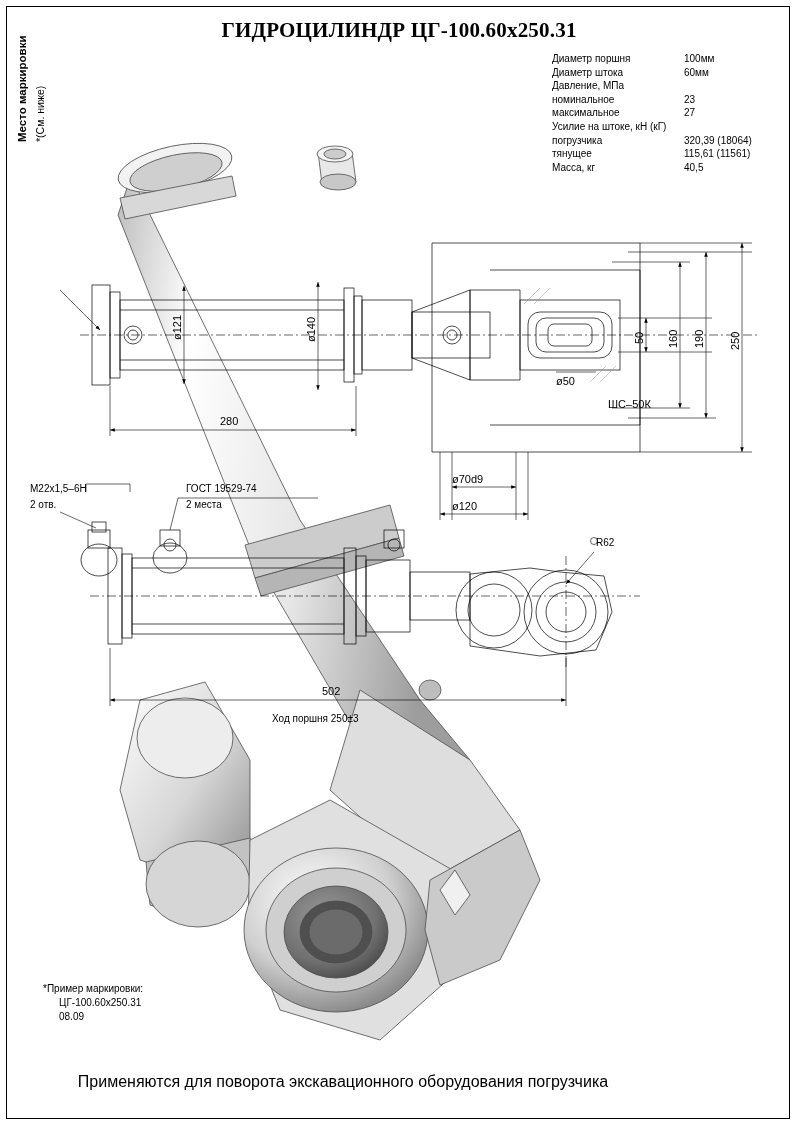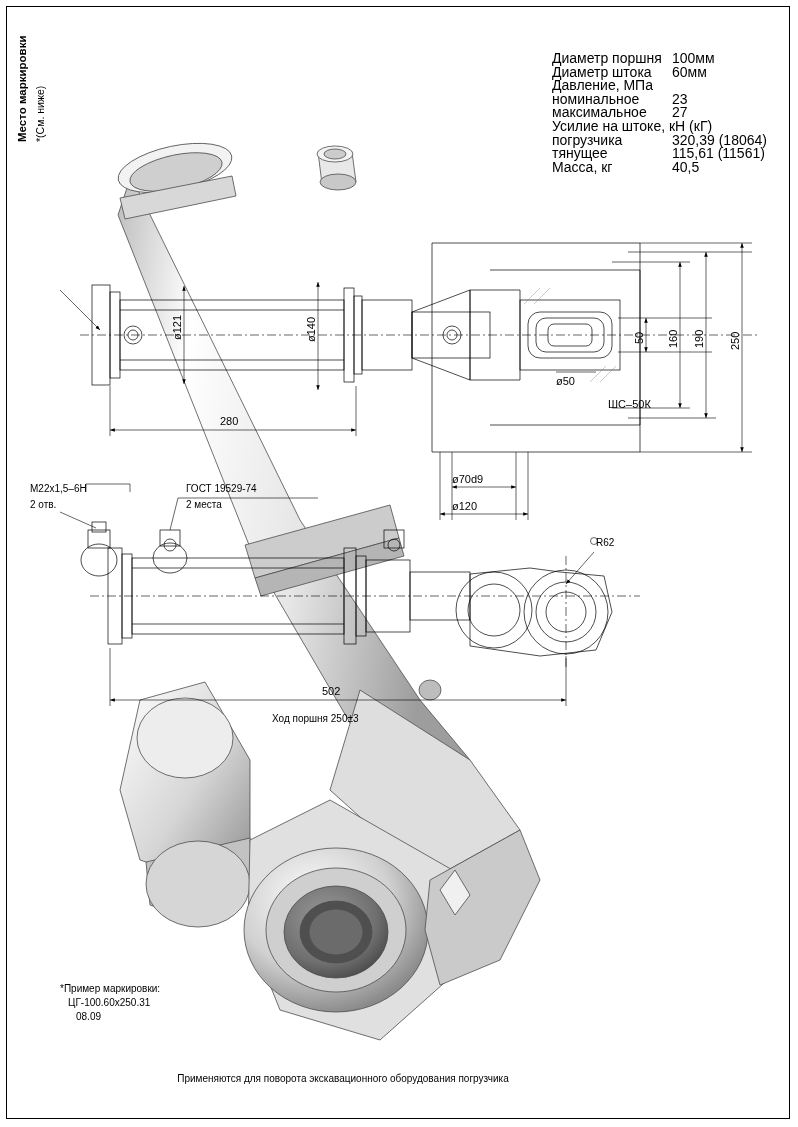--- a/index.html
+++ b/index.html
@@ -15,33 +15,33 @@
     position:absolute;left:6px;top:6px;width:784px;height:1113px;
     border:1.5px solid #000;box-sizing:border-box;
   }
   .title{
     position:absolute;left:0;top:18px;width:798px;text-align:center;
     font-family:"Liberation Serif", serif;
     font-weight:bold;font-size:21px;letter-spacing:.2px;color:#000;
   }
   .spec{
     position:absolute;left:552px;top:52px;width:236px;
-    font-size:14px;color:#000;line-height:13.6px;
+    font-size:10px;color:#000;line-height:13.6px;
   }
   .spec .row{position:relative;height:13.6px;white-space:nowrap;}
   .spec .lbl{display:inline-block;}
-  .spec .val{position:absolute;left:120px;top:0;}
+  .spec .val{position:absolute;left:132px;top:0;}
   .note-bottom{
     position:absolute;left:0;top:1073px;width:686px;text-align:center;
-    font-size:10px;color:#000;
+    font-size:16px;color:#000;
   }
   .marking-example{
-    position:absolute;left:60px;top:982px;font-size:10px;color:#000;line-height:14px;
-  }
-  .marking-example .ln2{margin-left:8px;}
+    position:absolute;left:43px;top:982px;font-size:10px;color:#000;line-height:14px;
+  }
+  .marking-example .ln2{margin-left:16px;}
   .marking-example .ln3{margin-left:16px;}
   .vert-label{
     position:absolute;left:16px;top:142px;width:120px;
     transform:rotate(-90deg);transform-origin:0 0;
     font-size:11.5px;font-weight:bold;color:#000;white-space:nowrap;
   }
   .vert-label2{
     position:absolute;left:34px;top:142px;width:120px;
     transform:rotate(-90deg);transform-origin:0 0;
     font-size:10.5px;color:#000;white-space:nowrap;
@@ -53,20 +53,21 @@
   .dimtxt{font-family:"Liberation Sans",sans-serif;font-size:11px;fill:#000;}
   .dimtxt-s{font-family:"Liberation Sans",sans-serif;font-size:10px;fill:#000;}
   .ol{stroke:#4d4d4d;stroke-width:.8;}
 </style>
 </head>
 <body>
 
 <div id="page">
   <div class="frame"></div>
 
+  <div class="title">ГИДРОЦИЛИНДР ЦГ-100.60х250.31</div>
 
   <div class="spec">
     <div class="row"><span class="lbl">Диаметр поршня</span><span class="val">100мм</span></div>
     <div class="row"><span class="lbl">Диаметр штока</span><span class="val">60мм</span></div>
     <div class="row"><span class="lbl">Давление, МПа</span><span class="val"></span></div>
     <div class="row"><span class="lbl">номинальное</span><span class="val">23</span></div>
     <div class="row"><span class="lbl">максимальное</span><span class="val">27</span></div>
     <div class="row"><span class="lbl">Усилие на штоке, кН (кГ)</span><span class="val"></span></div>
     <div class="row"><span class="lbl">погрузчика</span><span class="val">320,39 (18064)</span></div>
     <div class="row"><span class="lbl">тянущее</span><span class="val">115,61 (11561)</span></div>

